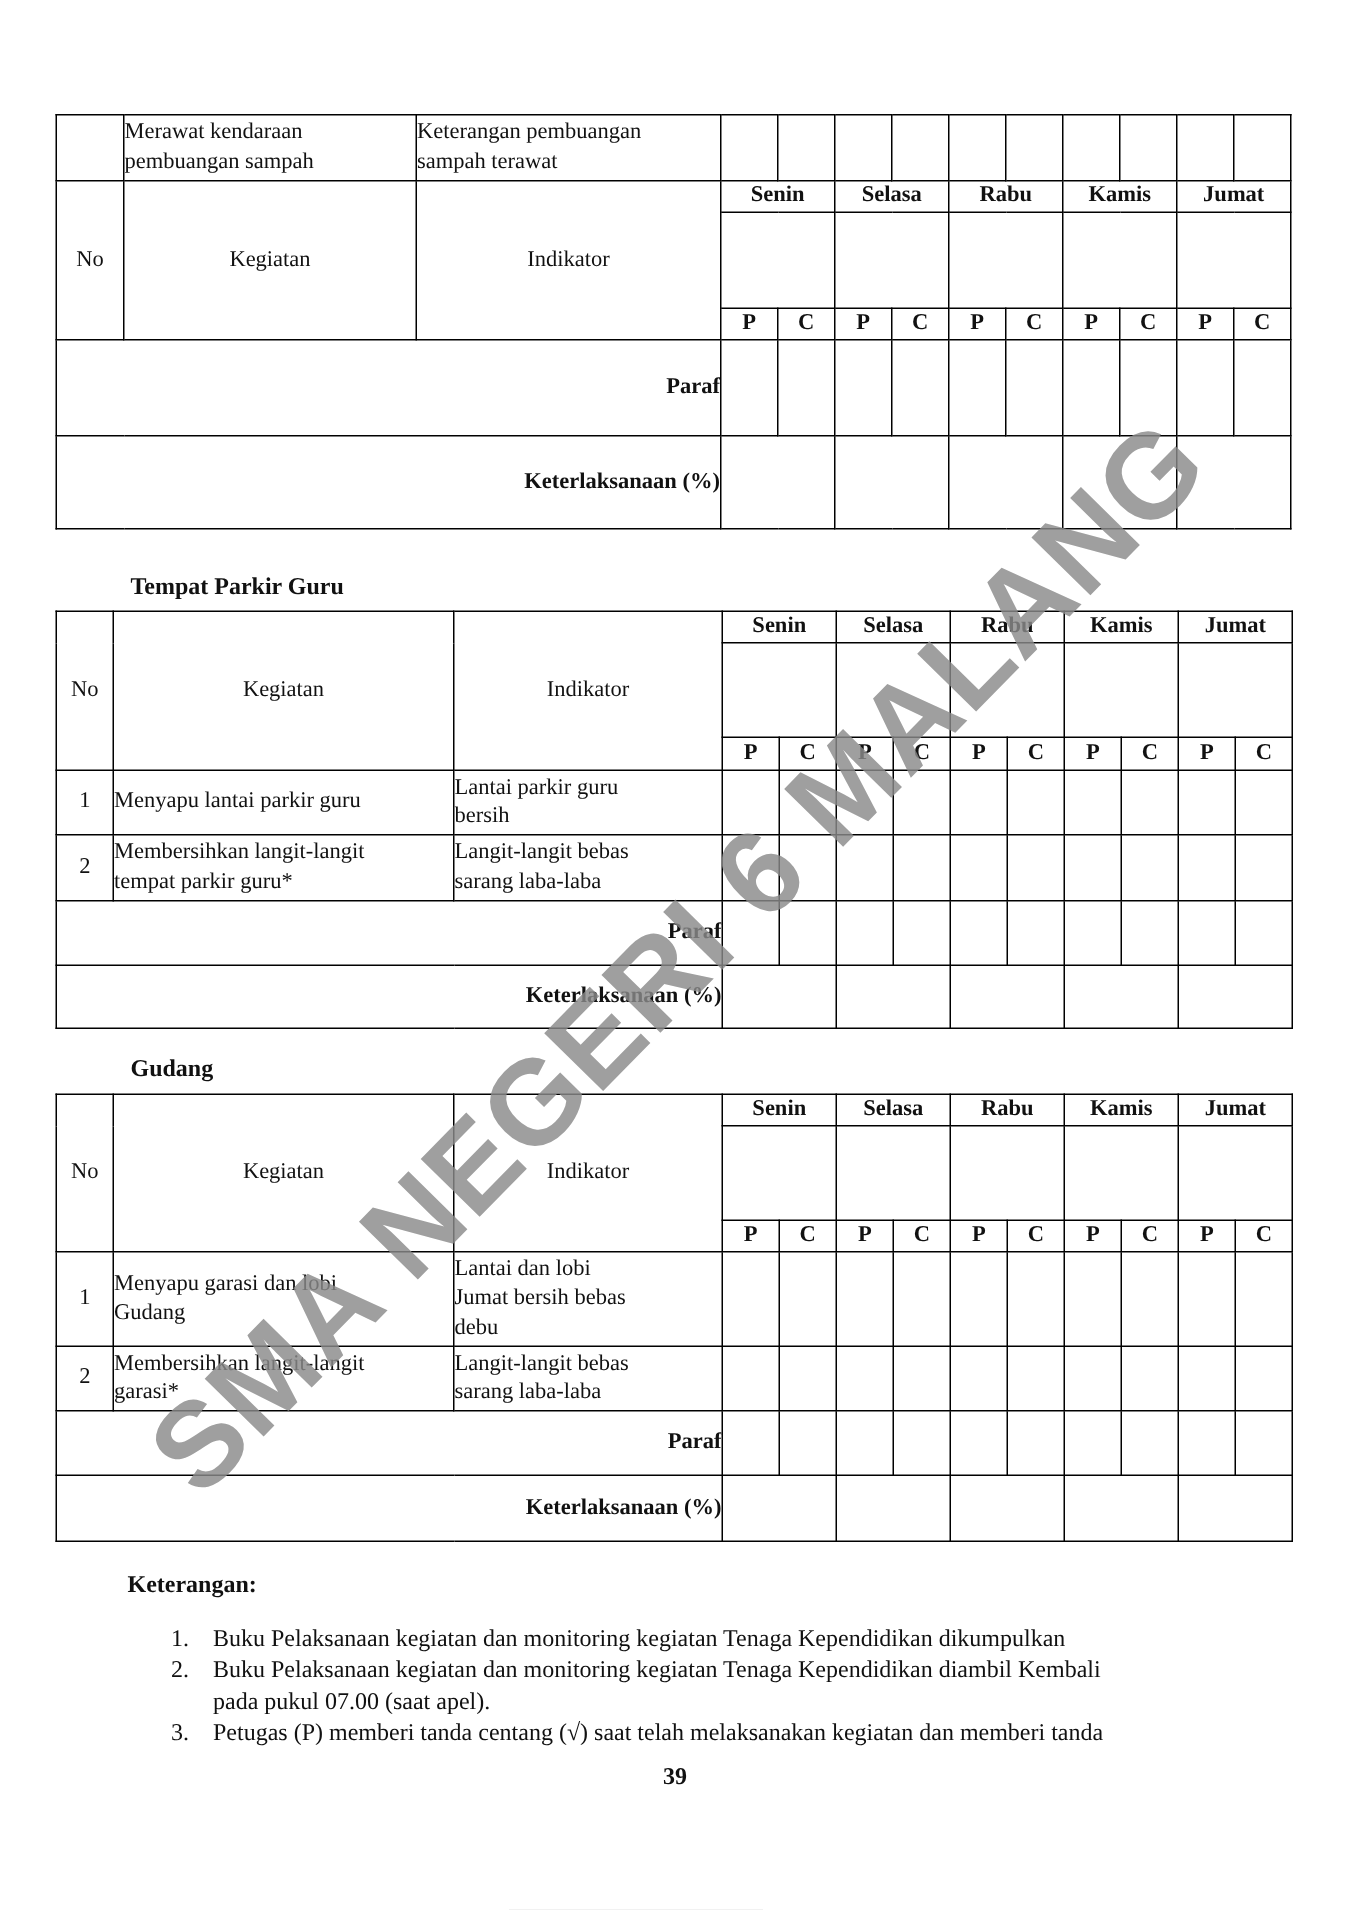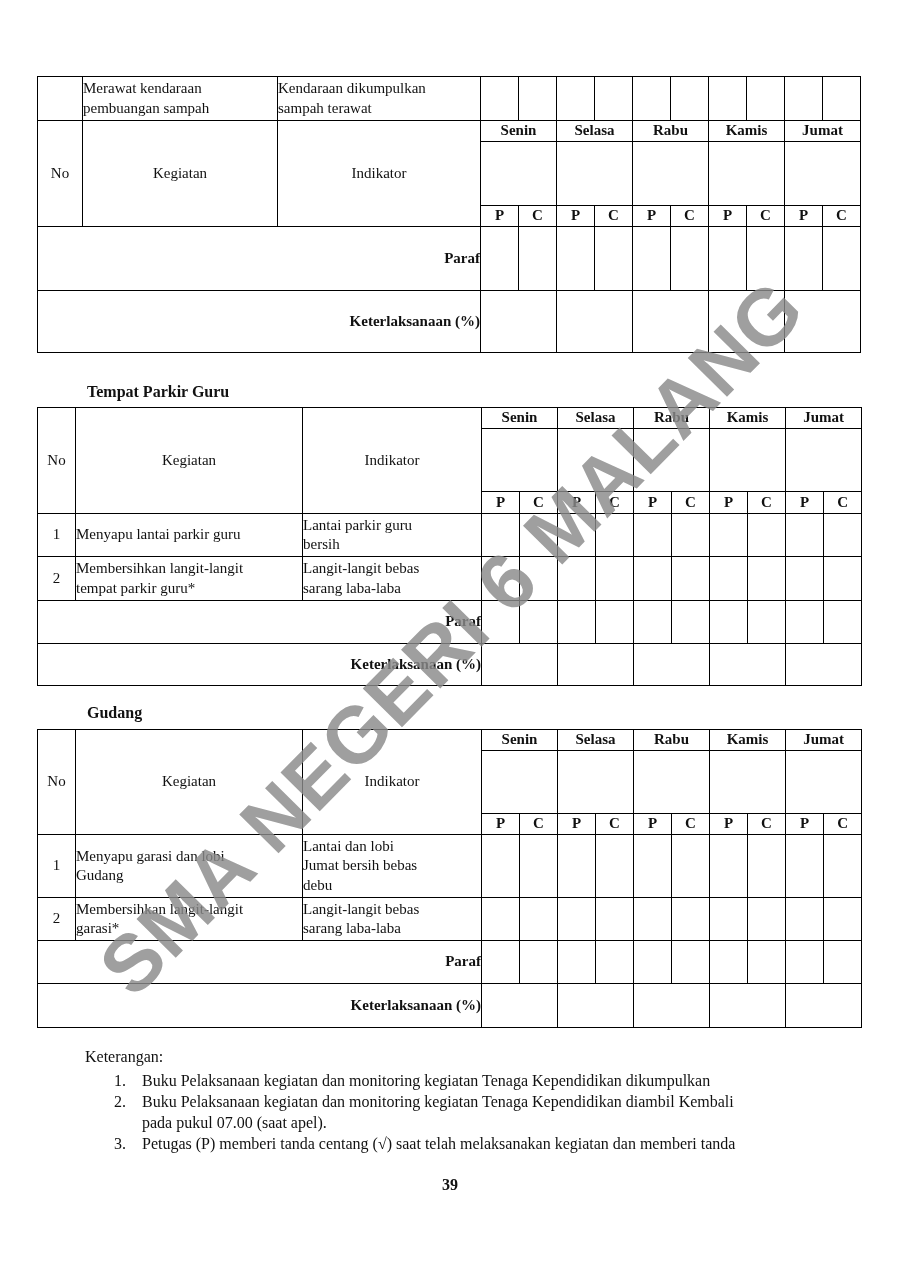--- a/index.html
+++ b/index.html
@@ -25,21 +25,21 @@
   .lbl  { font-weight:bold; text-align:right; vertical-align:middle; padding-right:9px; font-size:16px; }
   .section-title { position:absolute; font-weight:bold; font-size:16px; white-space:nowrap; }
   .watermark {
     position:absolute; left:452px; top:638px; z-index:3;
     transform:translate(-50%,-50%) rotate(-45.5deg);
     font-family:"Liberation Sans", sans-serif; font-weight:bold;
     font-size:80px; letter-spacing:1px; white-space:nowrap;
     color:#8a8a8a; opacity:0.82; pointer-events:none;
   }
   .keterangan { position:absolute; left:85px; top:1046px; width:760px; font-size:16px; line-height:1.32; }
-  .ket-heading { font-weight:normal; margin-bottom:3px; }
+  .ket-heading { font-weight:bold; margin-bottom:15px; }
   .ket-item { display:flex; margin-left:29px; }
   .ket-num  { width:28px; flex:none; }
   .ket-lines { width:690px; }
   .page-num { position:absolute; left:0; top:1176px; width:900px; text-align:center; font-weight:bold; font-size:16px; }
 </style>
 </head>
 <body>
 
 <div class="page">
 
@@ -60,21 +60,21 @@
         <col style="width:38px">
     </colgroup>
     <tbody>
         <tr style="height:44px">
       <td class="num"></td>
       <td class="txt">
         <div>Merawat kendaraan</div>
         <div>pembuangan sampah</div>
       </td>
       <td class="txt">
-        <div>Kendaraan dikumpulkan</div>
+        <div>Keterangan pembuangan</div>
         <div>sampah terawat</div>
       </td>
       <td></td>
           <td></td>
           <td></td>
           <td></td>
           <td></td>
           <td></td>
           <td></td>
           <td></td>

